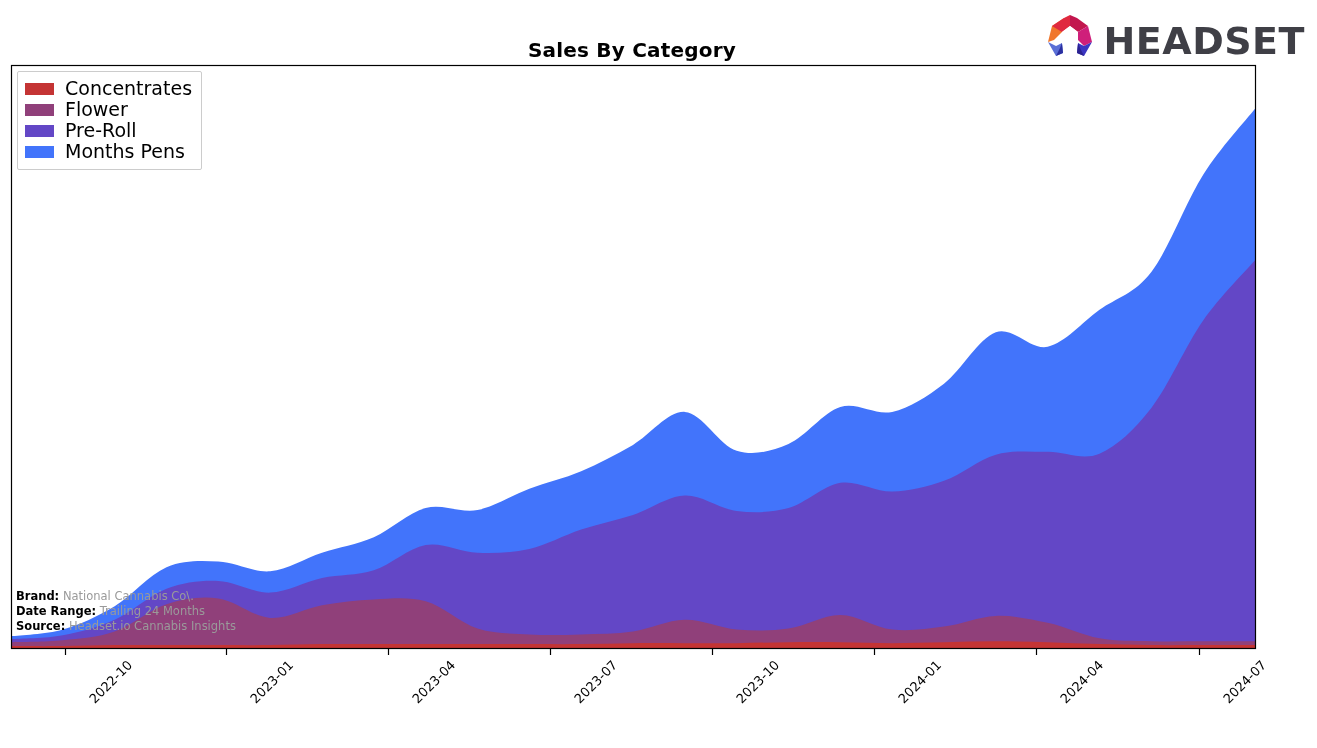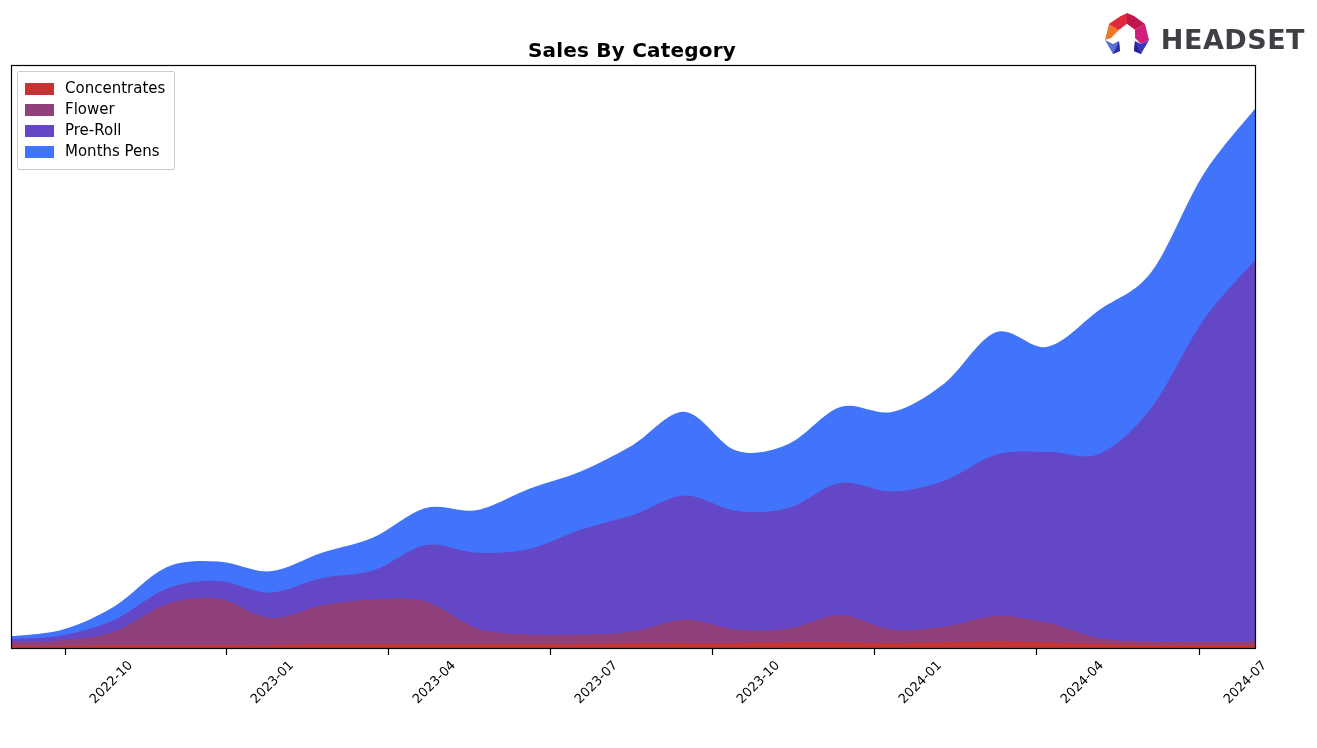--- a/index.html
+++ b/index.html
@@ -42,21 +42,21 @@
   #brand-logo {
     position: absolute;
     right: 12px;
     top: 10px;
     display: flex;
     align-items: center;
     gap: 8px;
   }
   #brand-logo .logo-mark { display: block; }
   #brand-logo .logo-word {
-    font-size: 27px;
+    font-size: 38px;
     font-weight: bold;
     color: #3f3f46;
     letter-spacing: 0.5px;
     line-height: 1;
     font-family: "DejaVu Sans", "Liberation Sans", sans-serif;
     margin-top: 12px;
   }
 
   
   #plot-svg {
@@ -82,21 +82,21 @@
     align-items: center;
     height: 21px;
   }
   #legend .legend-swatch {
     width: 29px;
     height: 12px;
     margin-right: 11px;
     flex: 0 0 auto;
   }
   #legend .legend-label {
-    font-size: 15px;
+    font-size: 19px;
     color: #000000;
     white-space: nowrap;
     line-height: 1;
   }
 
   
   .xtick-label {
     position: absolute;
     font-size: 13px;
     color: #000000;
@@ -202,14 +202,28 @@
       <div class="legend-item">
         <span class="legend-swatch" style="background: rgb(99, 71, 198);"></span>
         <span class="legend-label">Pre-Roll</span>
       </div>
       <div class="legend-item">
         <span class="legend-swatch" style="background: rgb(66, 116, 251);"></span>
         <span class="legend-label">Months Pens</span>
       </div>
     </div>
 
+  <div id="footer">
+    <div class="foot-row">
+      <span class="foot-key">Brand:</span>
+      <span class="foot-val">National Cannabis Co\.</span>
+    </div>
+    <div class="foot-row">
+      <span class="foot-key">Date Range:</span>
+      <span class="foot-val">Trailing 24 Months</span>
+    </div>
+    <div class="foot-row">
+      <span class="foot-key">Source:</span>
+      <span class="foot-val">Headset.io Cannabis Insights</span>
+    </div>
+  </div>
 
 </div>
 
 </body></html>

